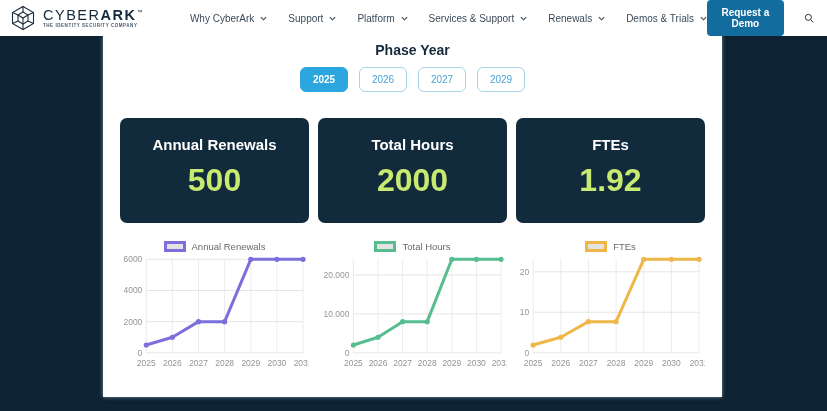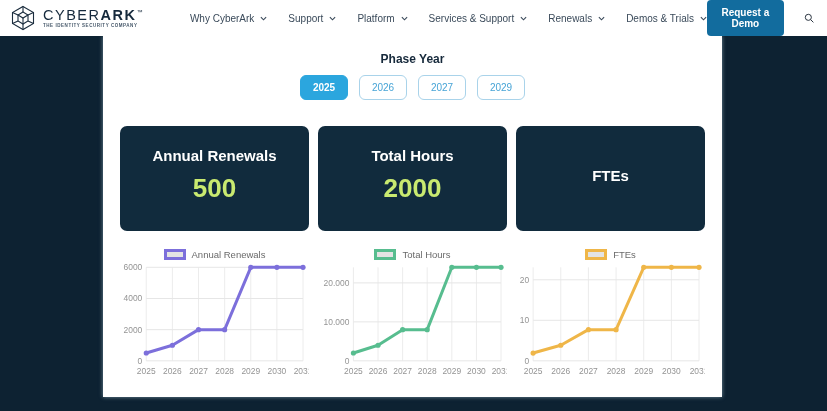--- a/index.html
+++ b/index.html
@@ -37,40 +37,40 @@
     font-family:"Liberation Sans", sans-serif;
   }
   .icon-btn { width:16px; height:16px; cursor:pointer; display:flex; align-items:center; }
 
   
   .panel {
     position:absolute; left:103px; top:36px; width:619px; height:361px;
     background:#ffffff; padding:0 17px; box-shadow:0 0 4px rgba(180,210,225,.6);
   }
   .phase-label {
-    text-align:center; font-size:12px; font-weight:700; color:#16293b;
-    margin-top:16px;
+    text-align:center; font-size:14px; font-weight:700; color:#16293b;
+    margin-top:6px;
   }
   .year-row { display:flex; justify-content:center; gap:11px; margin-top:9px; }
   .year-btn {
     width:48px; height:25px; border-radius:6px; font-size:10px;
     border:1px solid #a9d3ea; background:#fff; color:#47a4d6; cursor:pointer;
     font-family:"Liberation Sans", sans-serif;
   }
   .year-btn.active { background:#2ba6de; border-color:#2ba6de; color:#fff; font-weight:700; }
 
   
   .cards-row { display:flex; gap:9px; margin-top:26px; }
   .stat-card {
     flex:1; height:105px; background:#112b3d; border-radius:7px;
     display:flex; flex-direction:column; align-items:center; justify-content:center;
     gap:9px; padding-bottom:6px;
   }
   .stat-title { color:#ffffff; font-size:15px; font-weight:700; }
-  .stat-value { color:#c9ea70; font-size:26px; font-weight:800; }
+  .stat-value { color:#c9ea70; font-size:32px; font-weight:800; }
 
   
   .charts-row { display:flex; gap:9px; margin-top:13px; }
   .mini-chart { flex:1; height:150px; }
   .chart-legend { display:flex; justify-content:center; align-items:center; gap:6px; height:16px; margin-top:2px; }
   .legend-swatch { width:22px; height:11px; background:#e3e3e3; border:3px solid #888; }
   .legend-label { font-size:9.5px; color:#6a6a6a; }
   .mini-chart svg { display:block; width:100%; height:130px; }
   .mini-chart svg text { font-family:"Liberation Sans", sans-serif; font-size:8.5px; fill:#949494; }
 </style>
@@ -185,20 +185,21 @@
     <div class="stat-card">
       <div class="stat-title">Annual Renewals</div>
       <div class="stat-value">500</div>
     </div>
     <div class="stat-card">
       <div class="stat-title">Total Hours</div>
       <div class="stat-value">2000</div>
     </div>
     <div class="stat-card">
       <div class="stat-title">FTEs</div>
+      <div class="stat-value">1.92</div>
     </div>
   </div>
 
   <div class="charts-row">
     <div class="mini-chart">
       <div class="chart-legend">
         <span class="legend-swatch" style="border-color: rgb(124, 111, 219);"></span>
         <span class="legend-label">Annual Renewals</span>
       </div>
       <svg viewBox="0 0 190 130">

